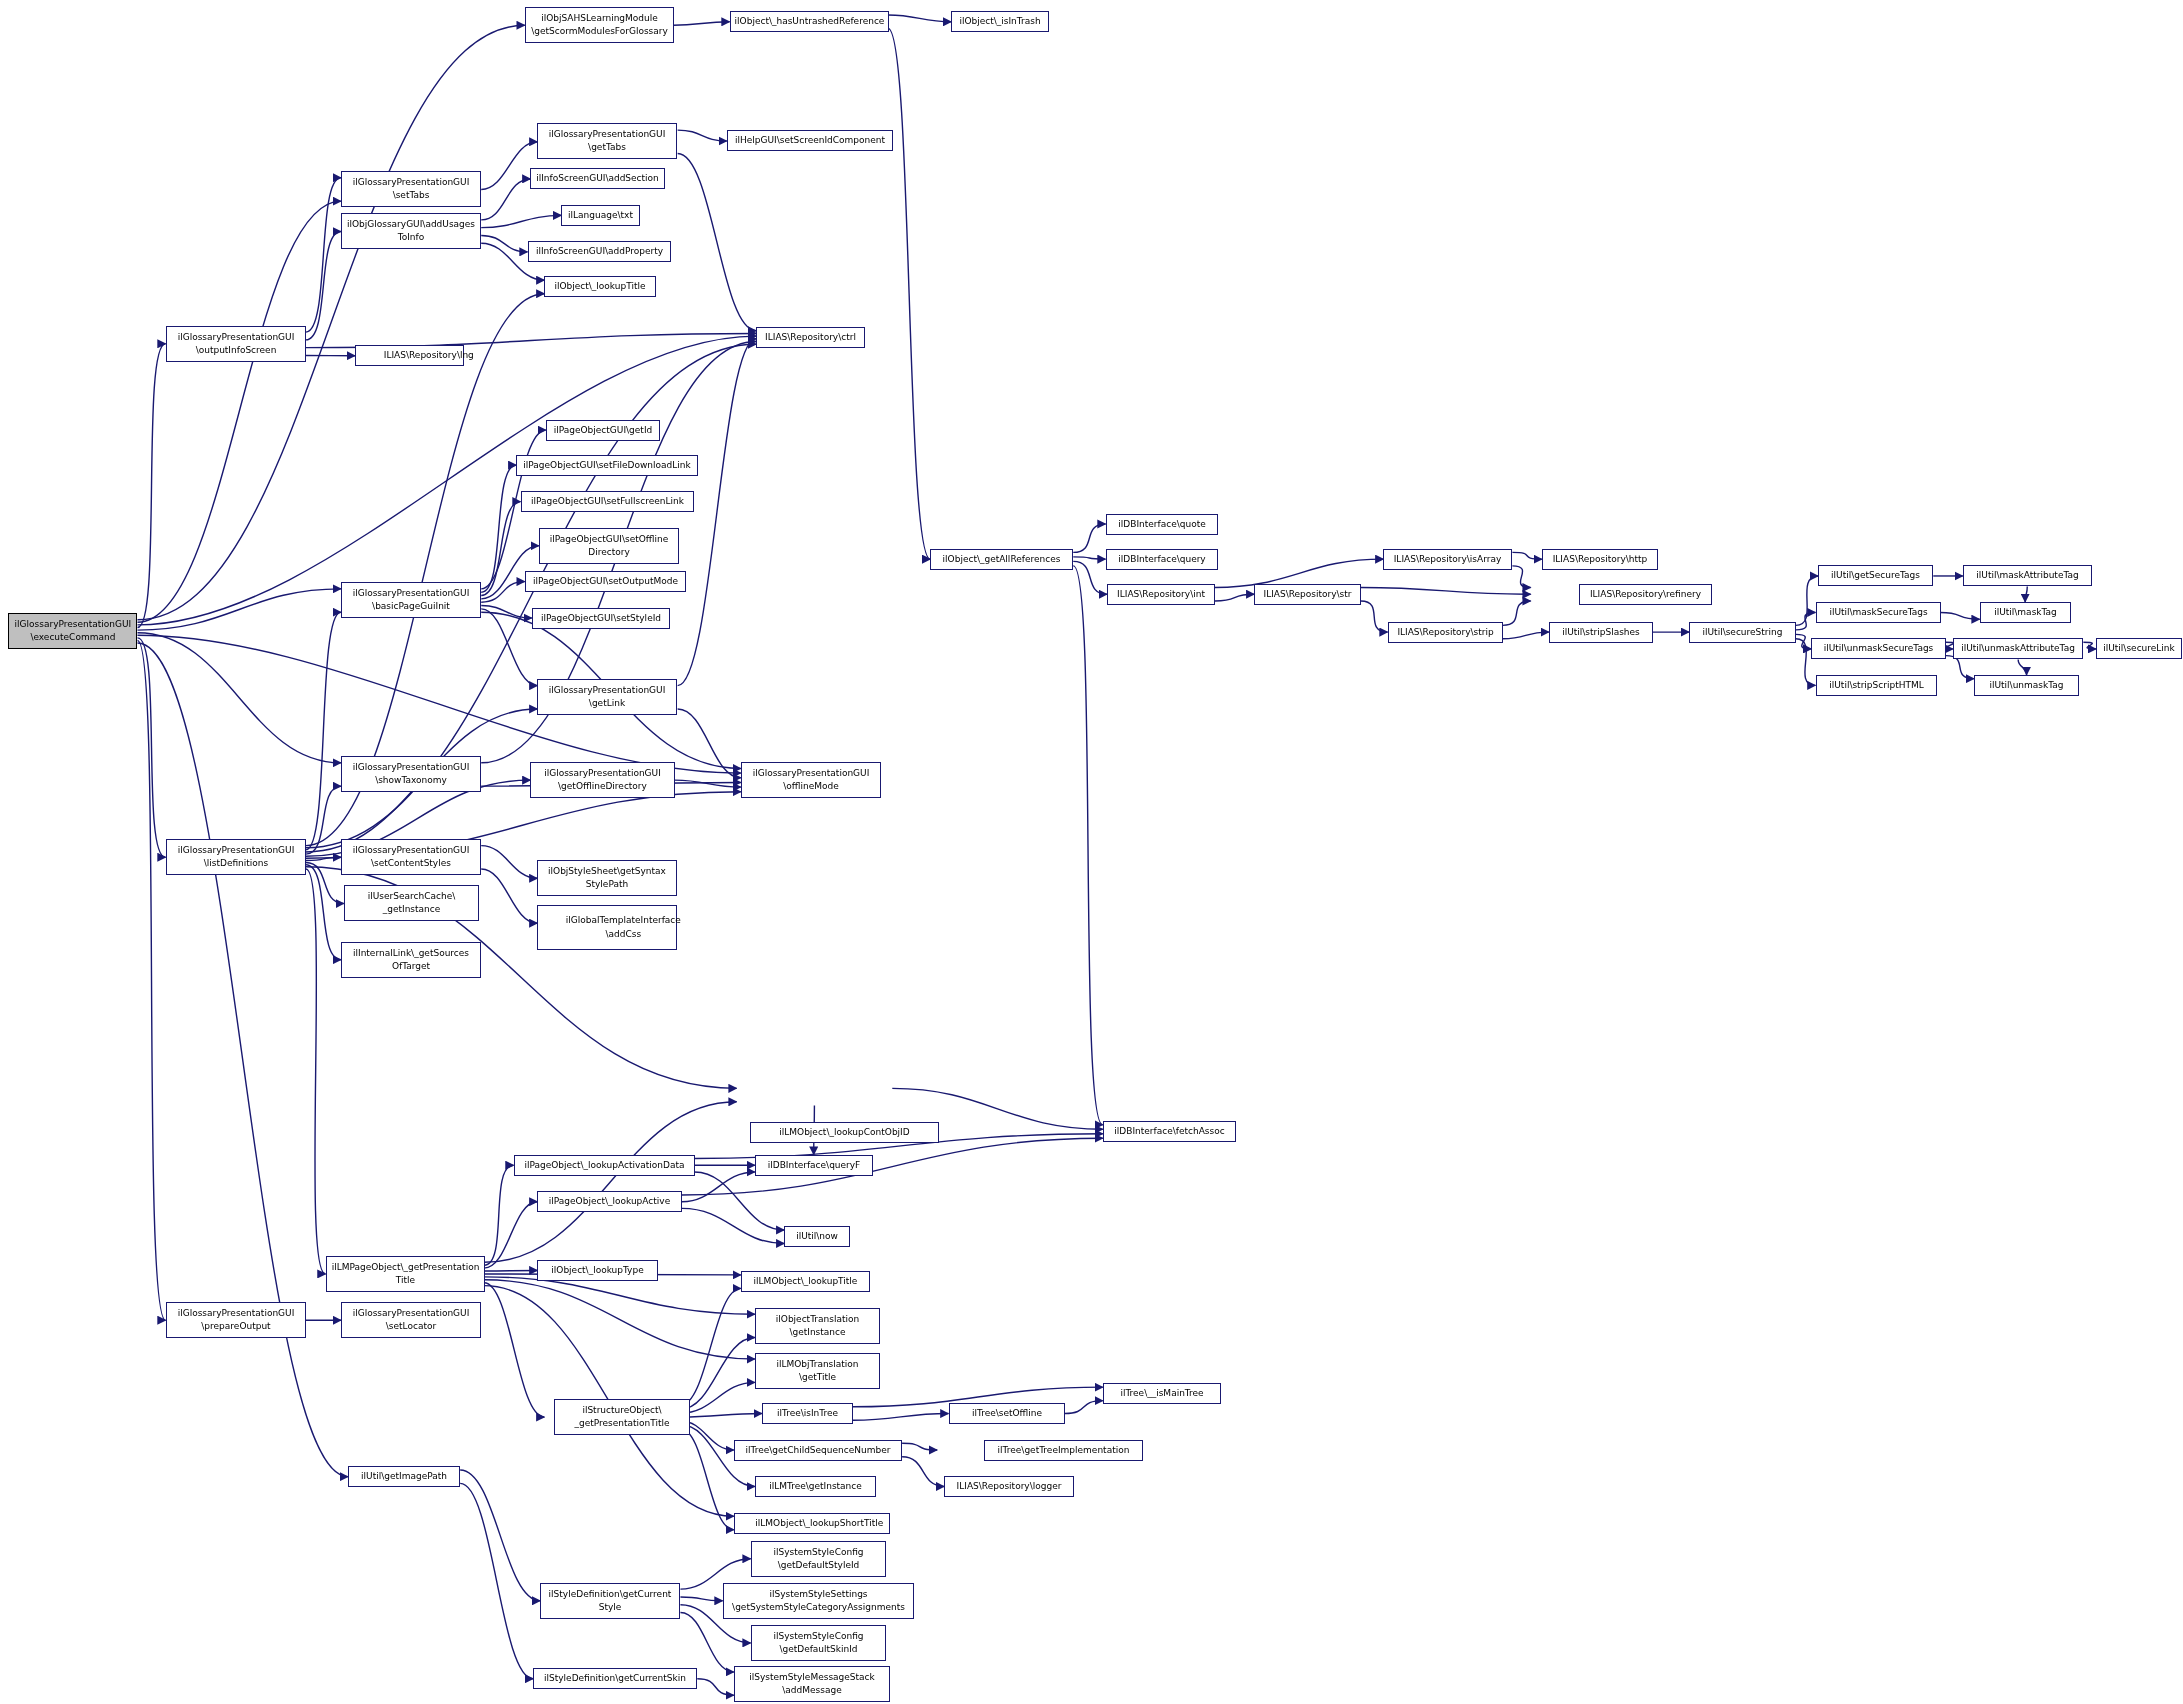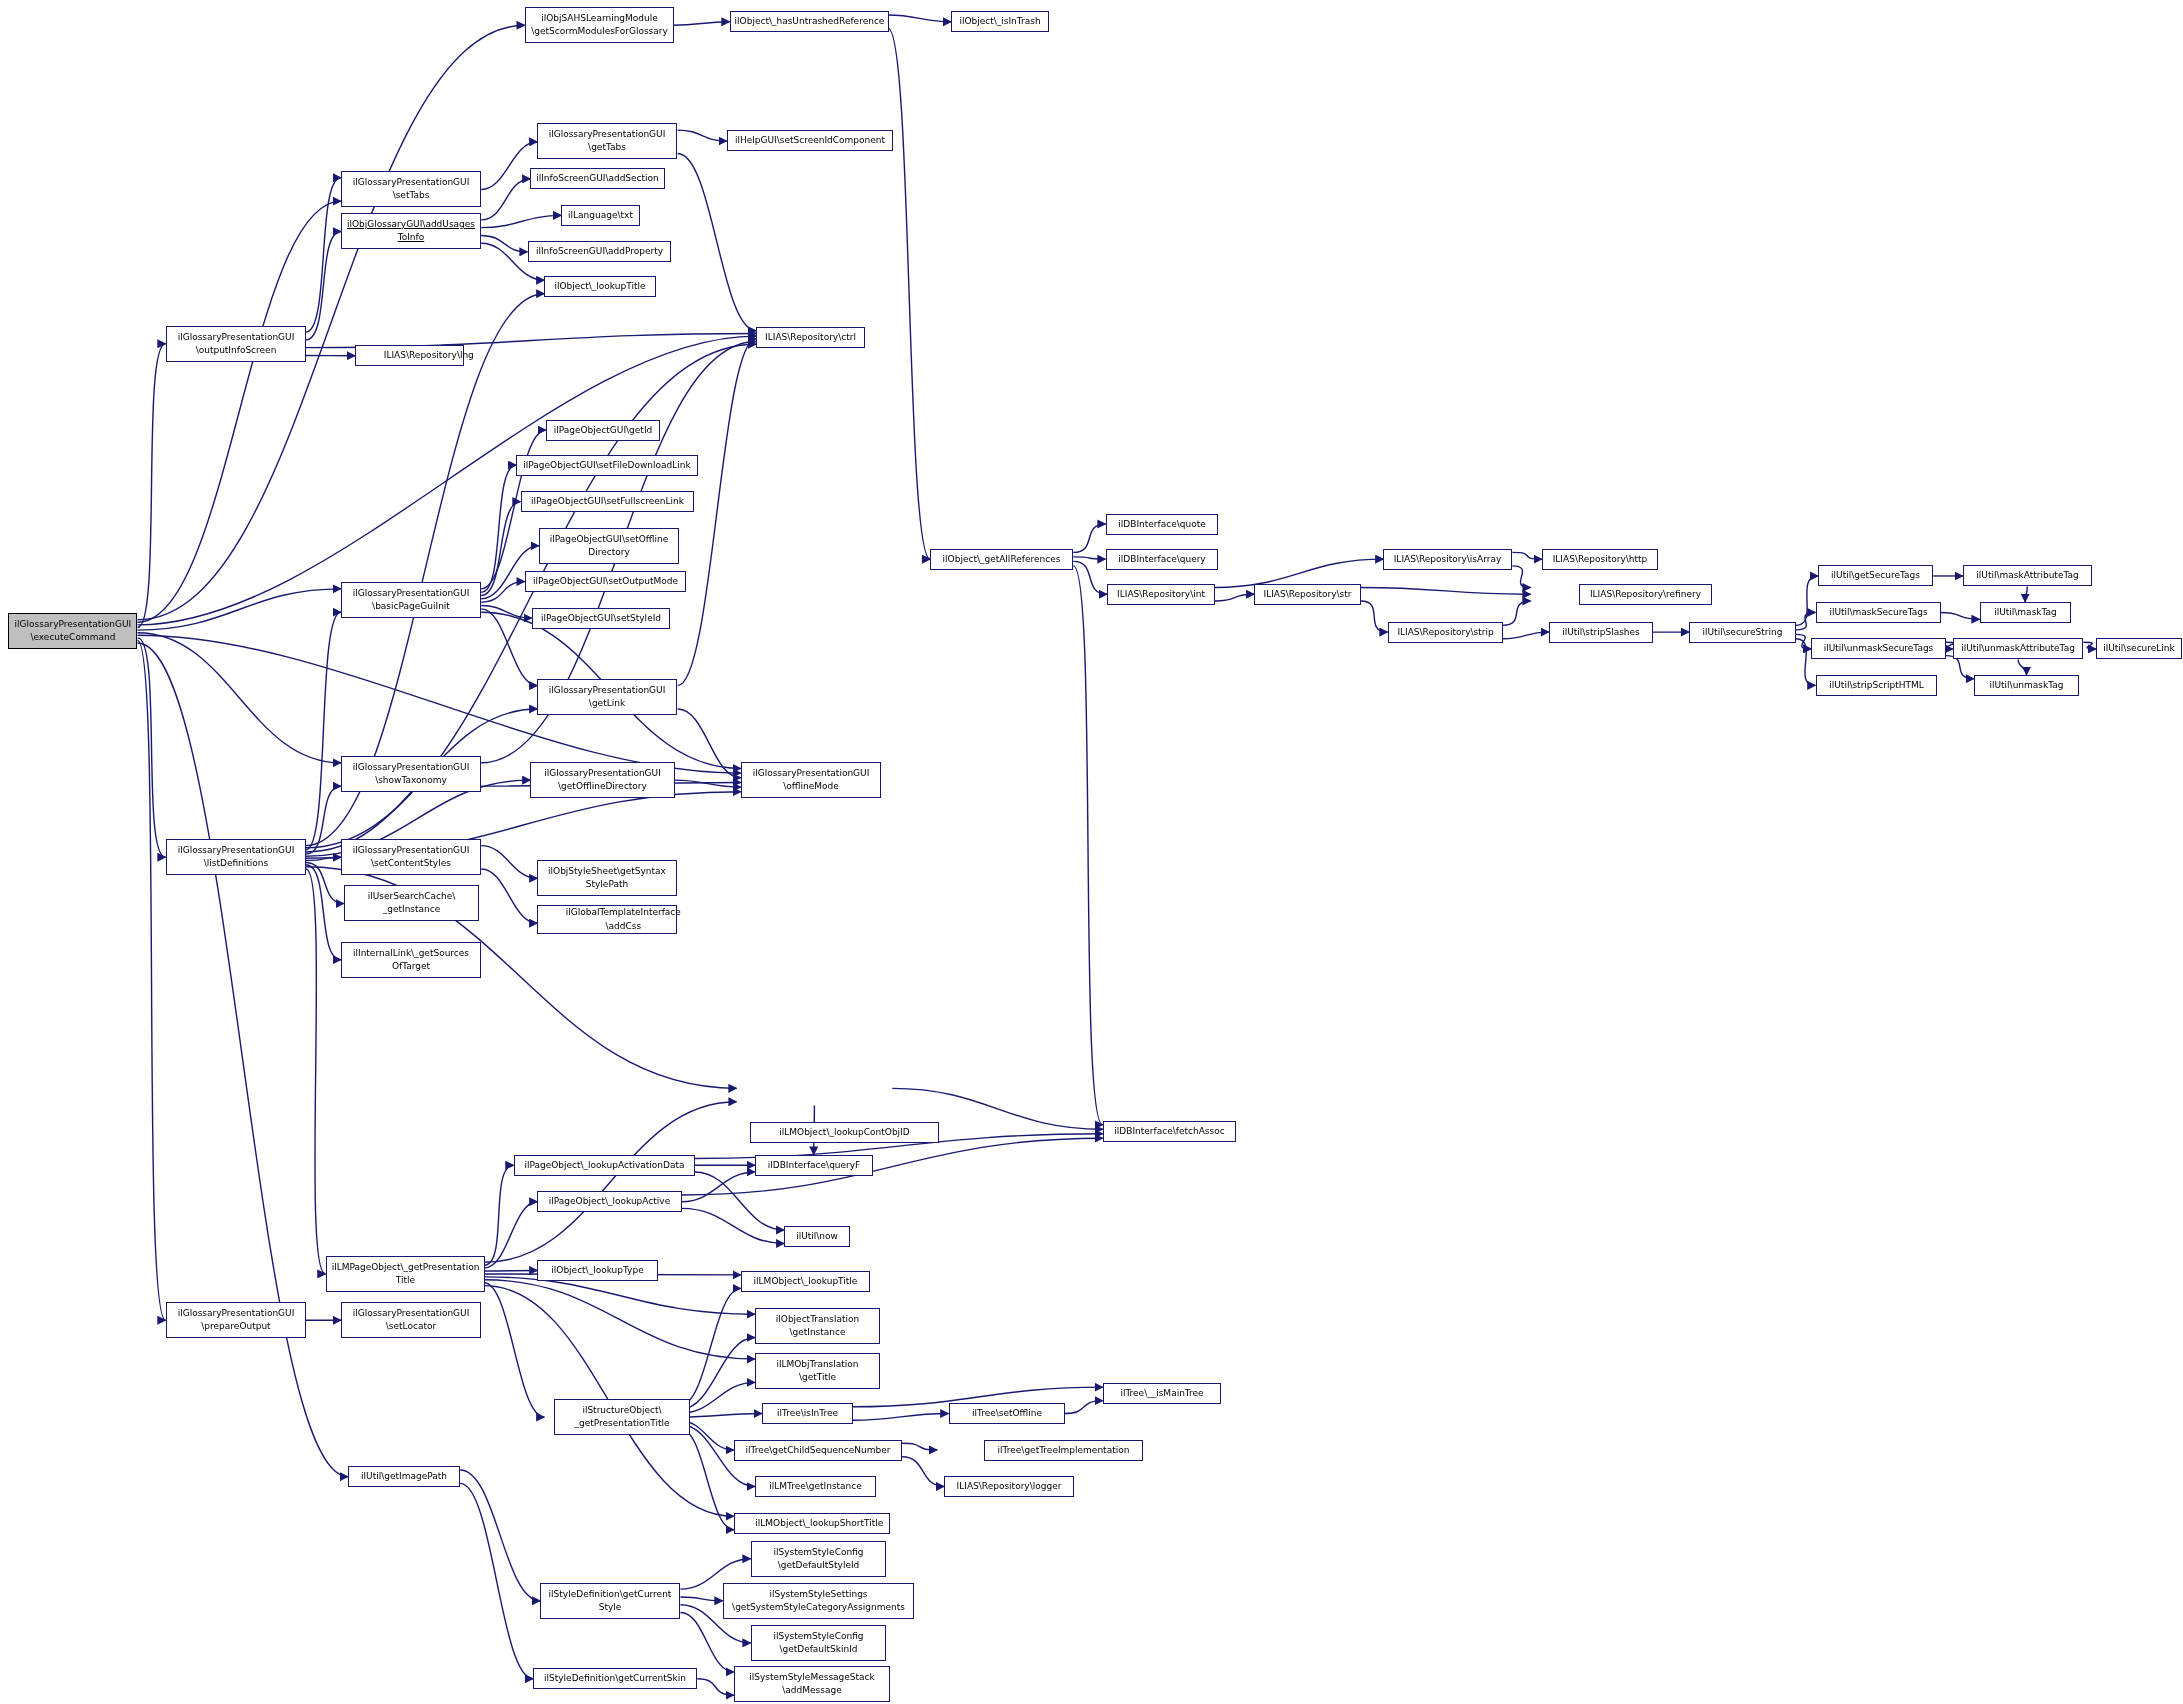--- a/index.html
+++ b/index.html
@@ -144,21 +144,21 @@
       <div class="node" style="left: 525px; top: 7px; width: 149px; height: 36px;">ilObjSAHSLearningModule
 \getScormModulesForGlossary</div>
       <div class="node" style="left: 730px; top: 11.2px; width: 159px; height: 21px;">ilObject\_hasUntrashedReference</div>
       <div class="node" style="left: 951px; top: 11.2px; width: 98px; height: 21px;">ilObject\_isInTrash</div>
       <div class="node" style="left: 537px; top: 123px; width: 140px; height: 36px;">ilGlossaryPresentationGUI
 \getTabs</div>
       <div class="node" style="left: 727px; top: 130px; width: 166px; height: 21px;">ilHelpGUI\setScreenIdComponent</div>
       <div class="node" style="left: 341px; top: 171px; width: 140px; height: 36px;">ilGlossaryPresentationGUI
 \setTabs</div>
       <div class="node" style="left: 530px; top: 168px; width: 135px; height: 21px;">ilInfoScreenGUI\addSection</div>
-      <div class="node" style="left: 341px; top: 213px; width: 140px; height: 36px; text-decoration: underline;">ilObjGlossaryGUI\addUsages
+      <div class="node" style="left: 341px; top: 213px; width: 140px; height: 36px;">ilObjGlossaryGUI\addUsages
 ToInfo</div>
       <div class="node" style="left: 561px; top: 205px; width: 79px; height: 21px;">ilLanguage\txt</div>
       <div class="node" style="left: 528px; top: 241px; width: 143px; height: 21px;">ilInfoScreenGUI\addProperty</div>
       <div class="node" style="left: 544px; top: 276px; width: 112px; height: 21px;">ilObject\_lookupTitle</div>
       <div class="node" style="left: 166px; top: 326px; width: 140px; height: 36px;">ilGlossaryPresentationGUI
 \outputInfoScreen</div>
       <div class="node" style="left: 756px; top: 327px; width: 109px; height: 21px;">ILIAS\Repository\ctrl</div>
       <div class="node" style="left: 355px; top: 345px; width: 109px; height: 21px; padding-left: 40px;">ILIAS\Repository\lng</div>
       <div class="node" style="left: 546px; top: 420px; width: 114px; height: 21px;">ilPageObjectGUI\getId</div>
       <div class="node" style="left: 516px; top: 455px; width: 182px; height: 21px;">ilPageObjectGUI\setFileDownloadLink</div>
@@ -178,21 +178,21 @@
       <div class="node" style="left: 741px; top: 762px; width: 140px; height: 36px;">ilGlossaryPresentationGUI
 \offlineMode</div>
       <div class="node" style="left: 166px; top: 839px; width: 140px; height: 36px;">ilGlossaryPresentationGUI
 \listDefinitions</div>
       <div class="node" style="left: 341px; top: 839px; width: 140px; height: 36px;">ilGlossaryPresentationGUI
 \setContentStyles</div>
       <div class="node" style="left: 537px; top: 860px; width: 140px; height: 36px;">ilObjStyleSheet\getSyntax
 StylePath</div>
       <div class="node" style="left: 344px; top: 885px; width: 135px; height: 36px;">ilUserSearchCache\
 _getInstance</div>
-      <div class="node" style="left: 537px; top: 905px; width: 140px; height: 29px; padding-left: 34px;">ilGlobalTemplateInterface
+      <div class="node" style="left: 537px; top: 905px; width: 140px; height: 45px; padding-left: 34px;">ilGlobalTemplateInterface
 \addCss</div>
       <div class="node" style="left: 341px; top: 942px; width: 140px; height: 36px;">ilInternalLink\_getSources
 OfTarget</div>
       <div class="node" style="left: 930px; top: 549px; width: 143px; height: 21px;">ilObject\_getAllReferences</div>
       <div class="node" style="left: 1106px; top: 514px; width: 112px; height: 21px;">ilDBInterface\quote</div>
       <div class="node" style="left: 1106px; top: 549px; width: 112px; height: 21px;">ilDBInterface\query</div>
       <div class="node" style="left: 1107px; top: 584px; width: 108px; height: 21px;">ILIAS\Repository\int</div>
       <div class="node" style="left: 1383px; top: 549px; width: 129px; height: 21px;">ILIAS\Repository\isArray</div>
       <div class="node" style="left: 1542px; top: 549px; width: 116px; height: 21px;">ILIAS\Repository\http</div>
       <div class="node" style="left: 1254px; top: 584px; width: 107px; height: 21px;">ILIAS\Repository\str</div>

